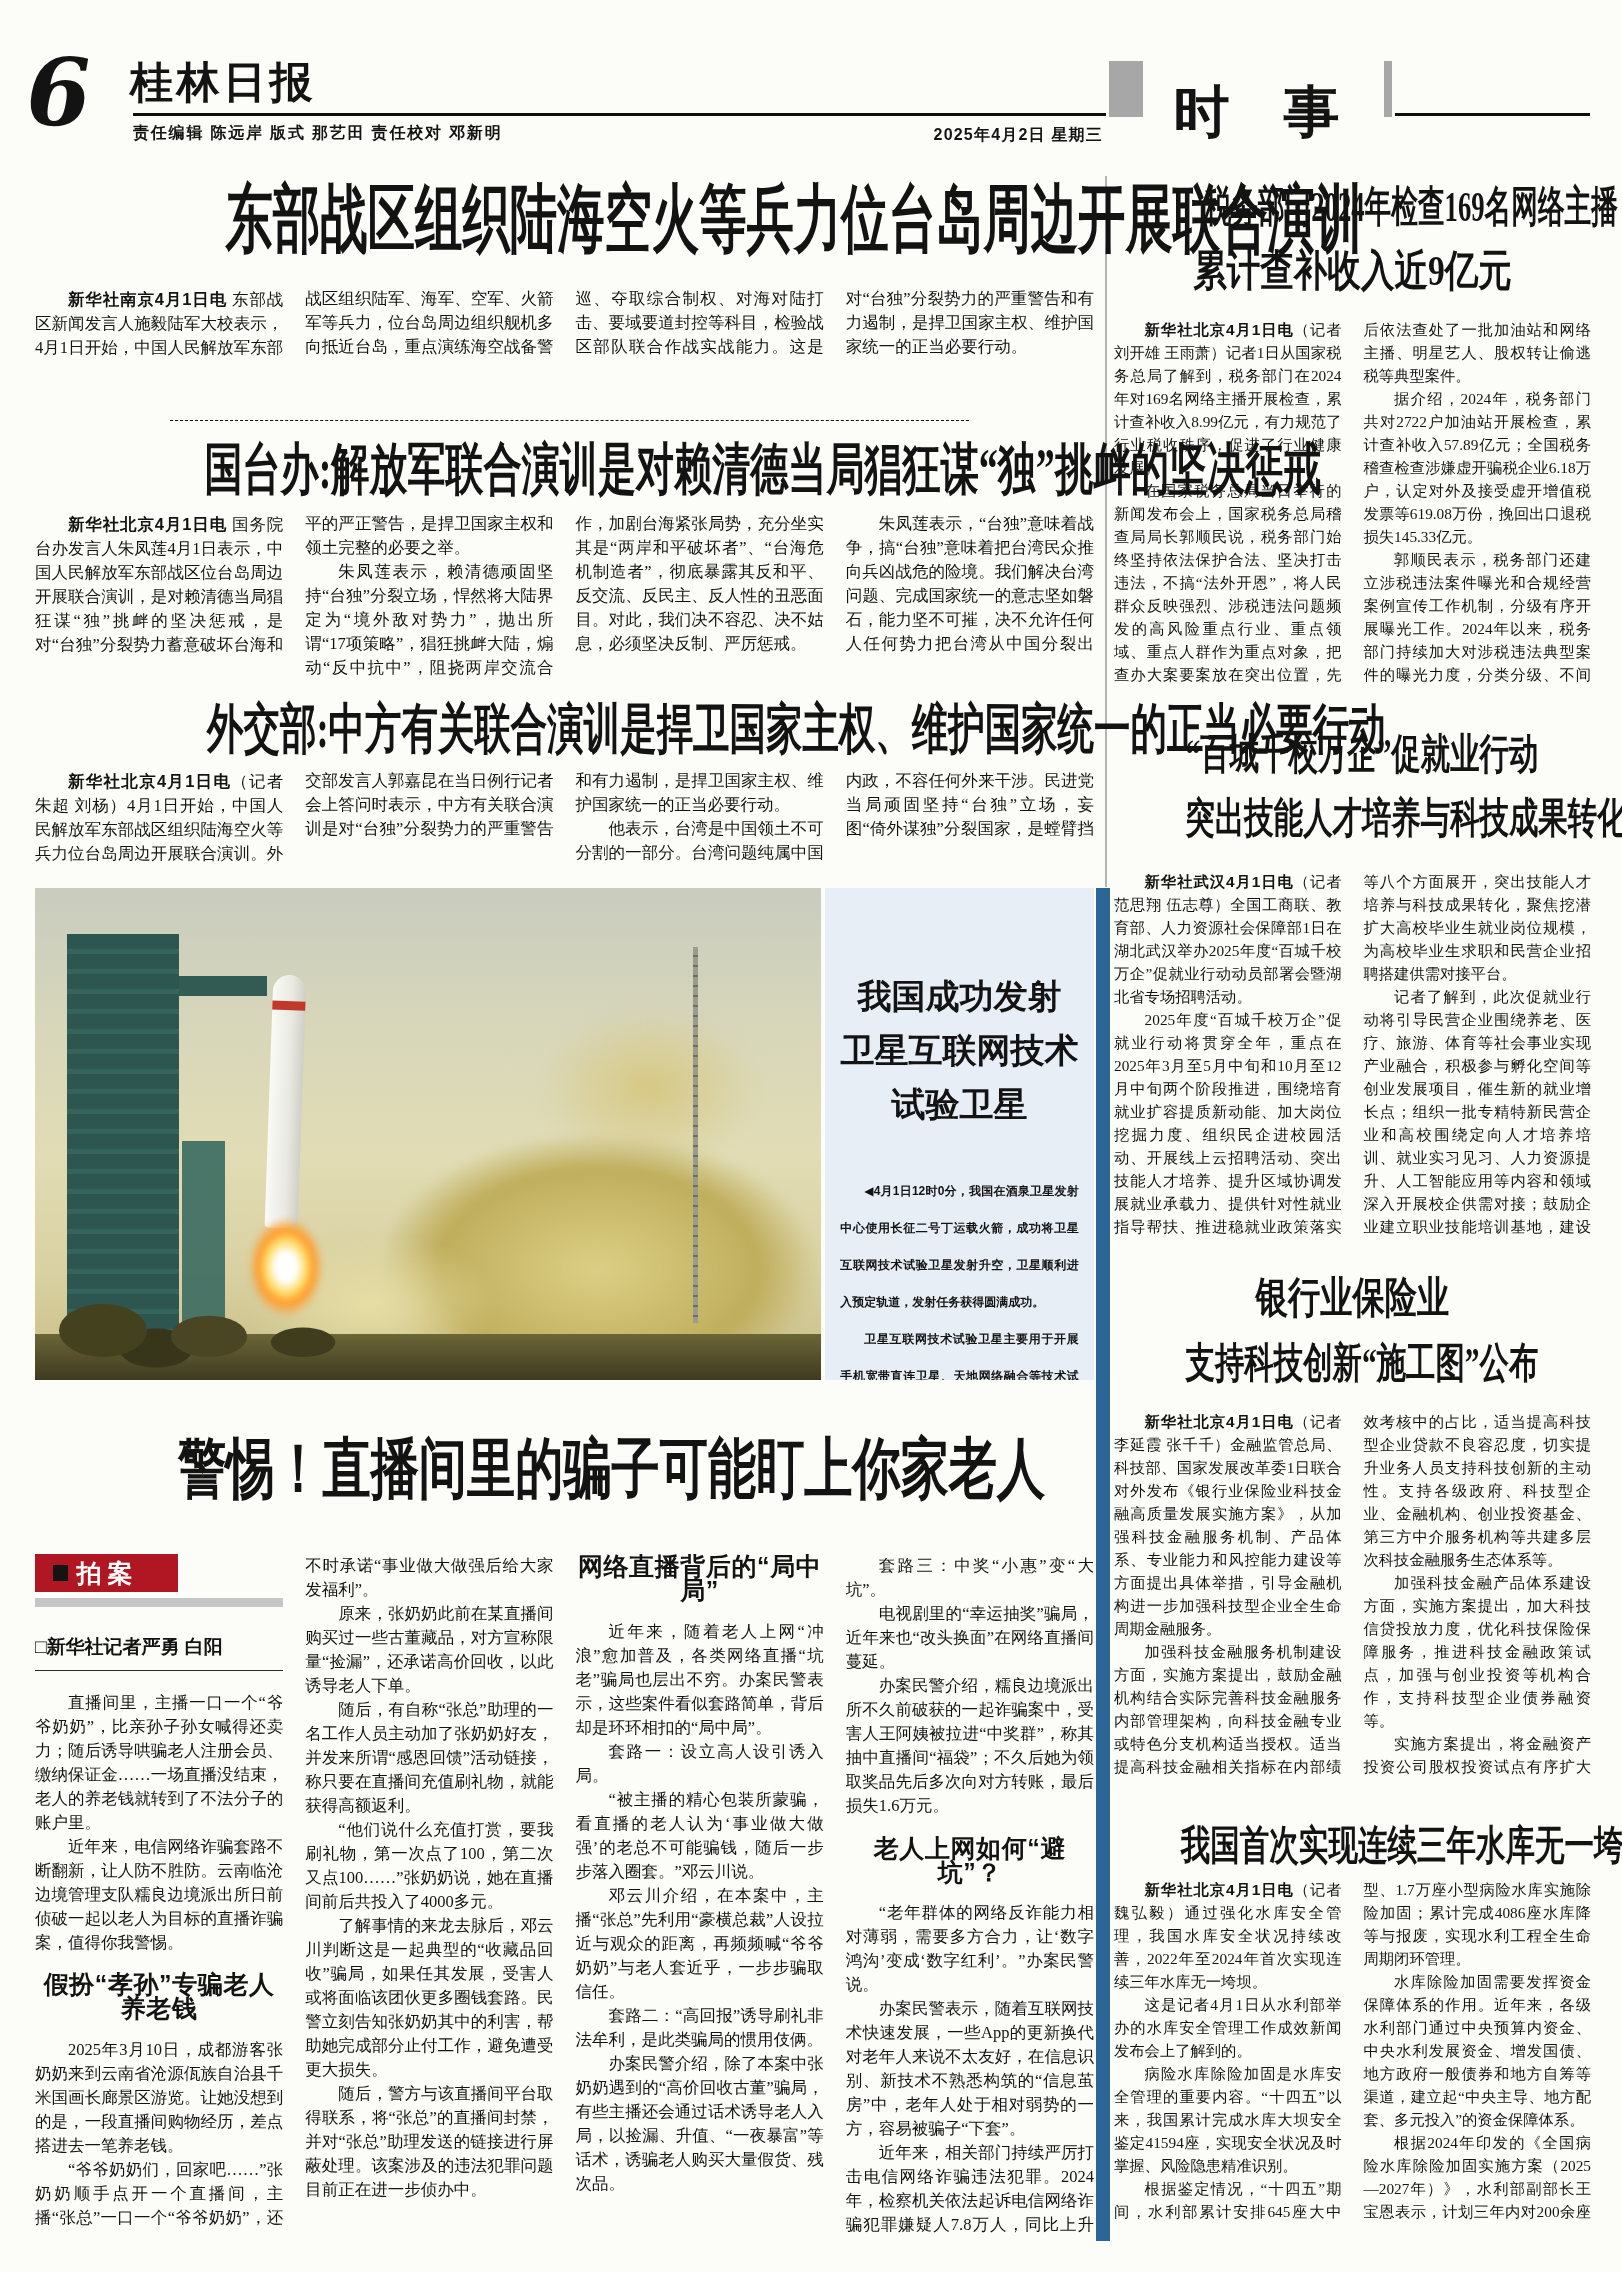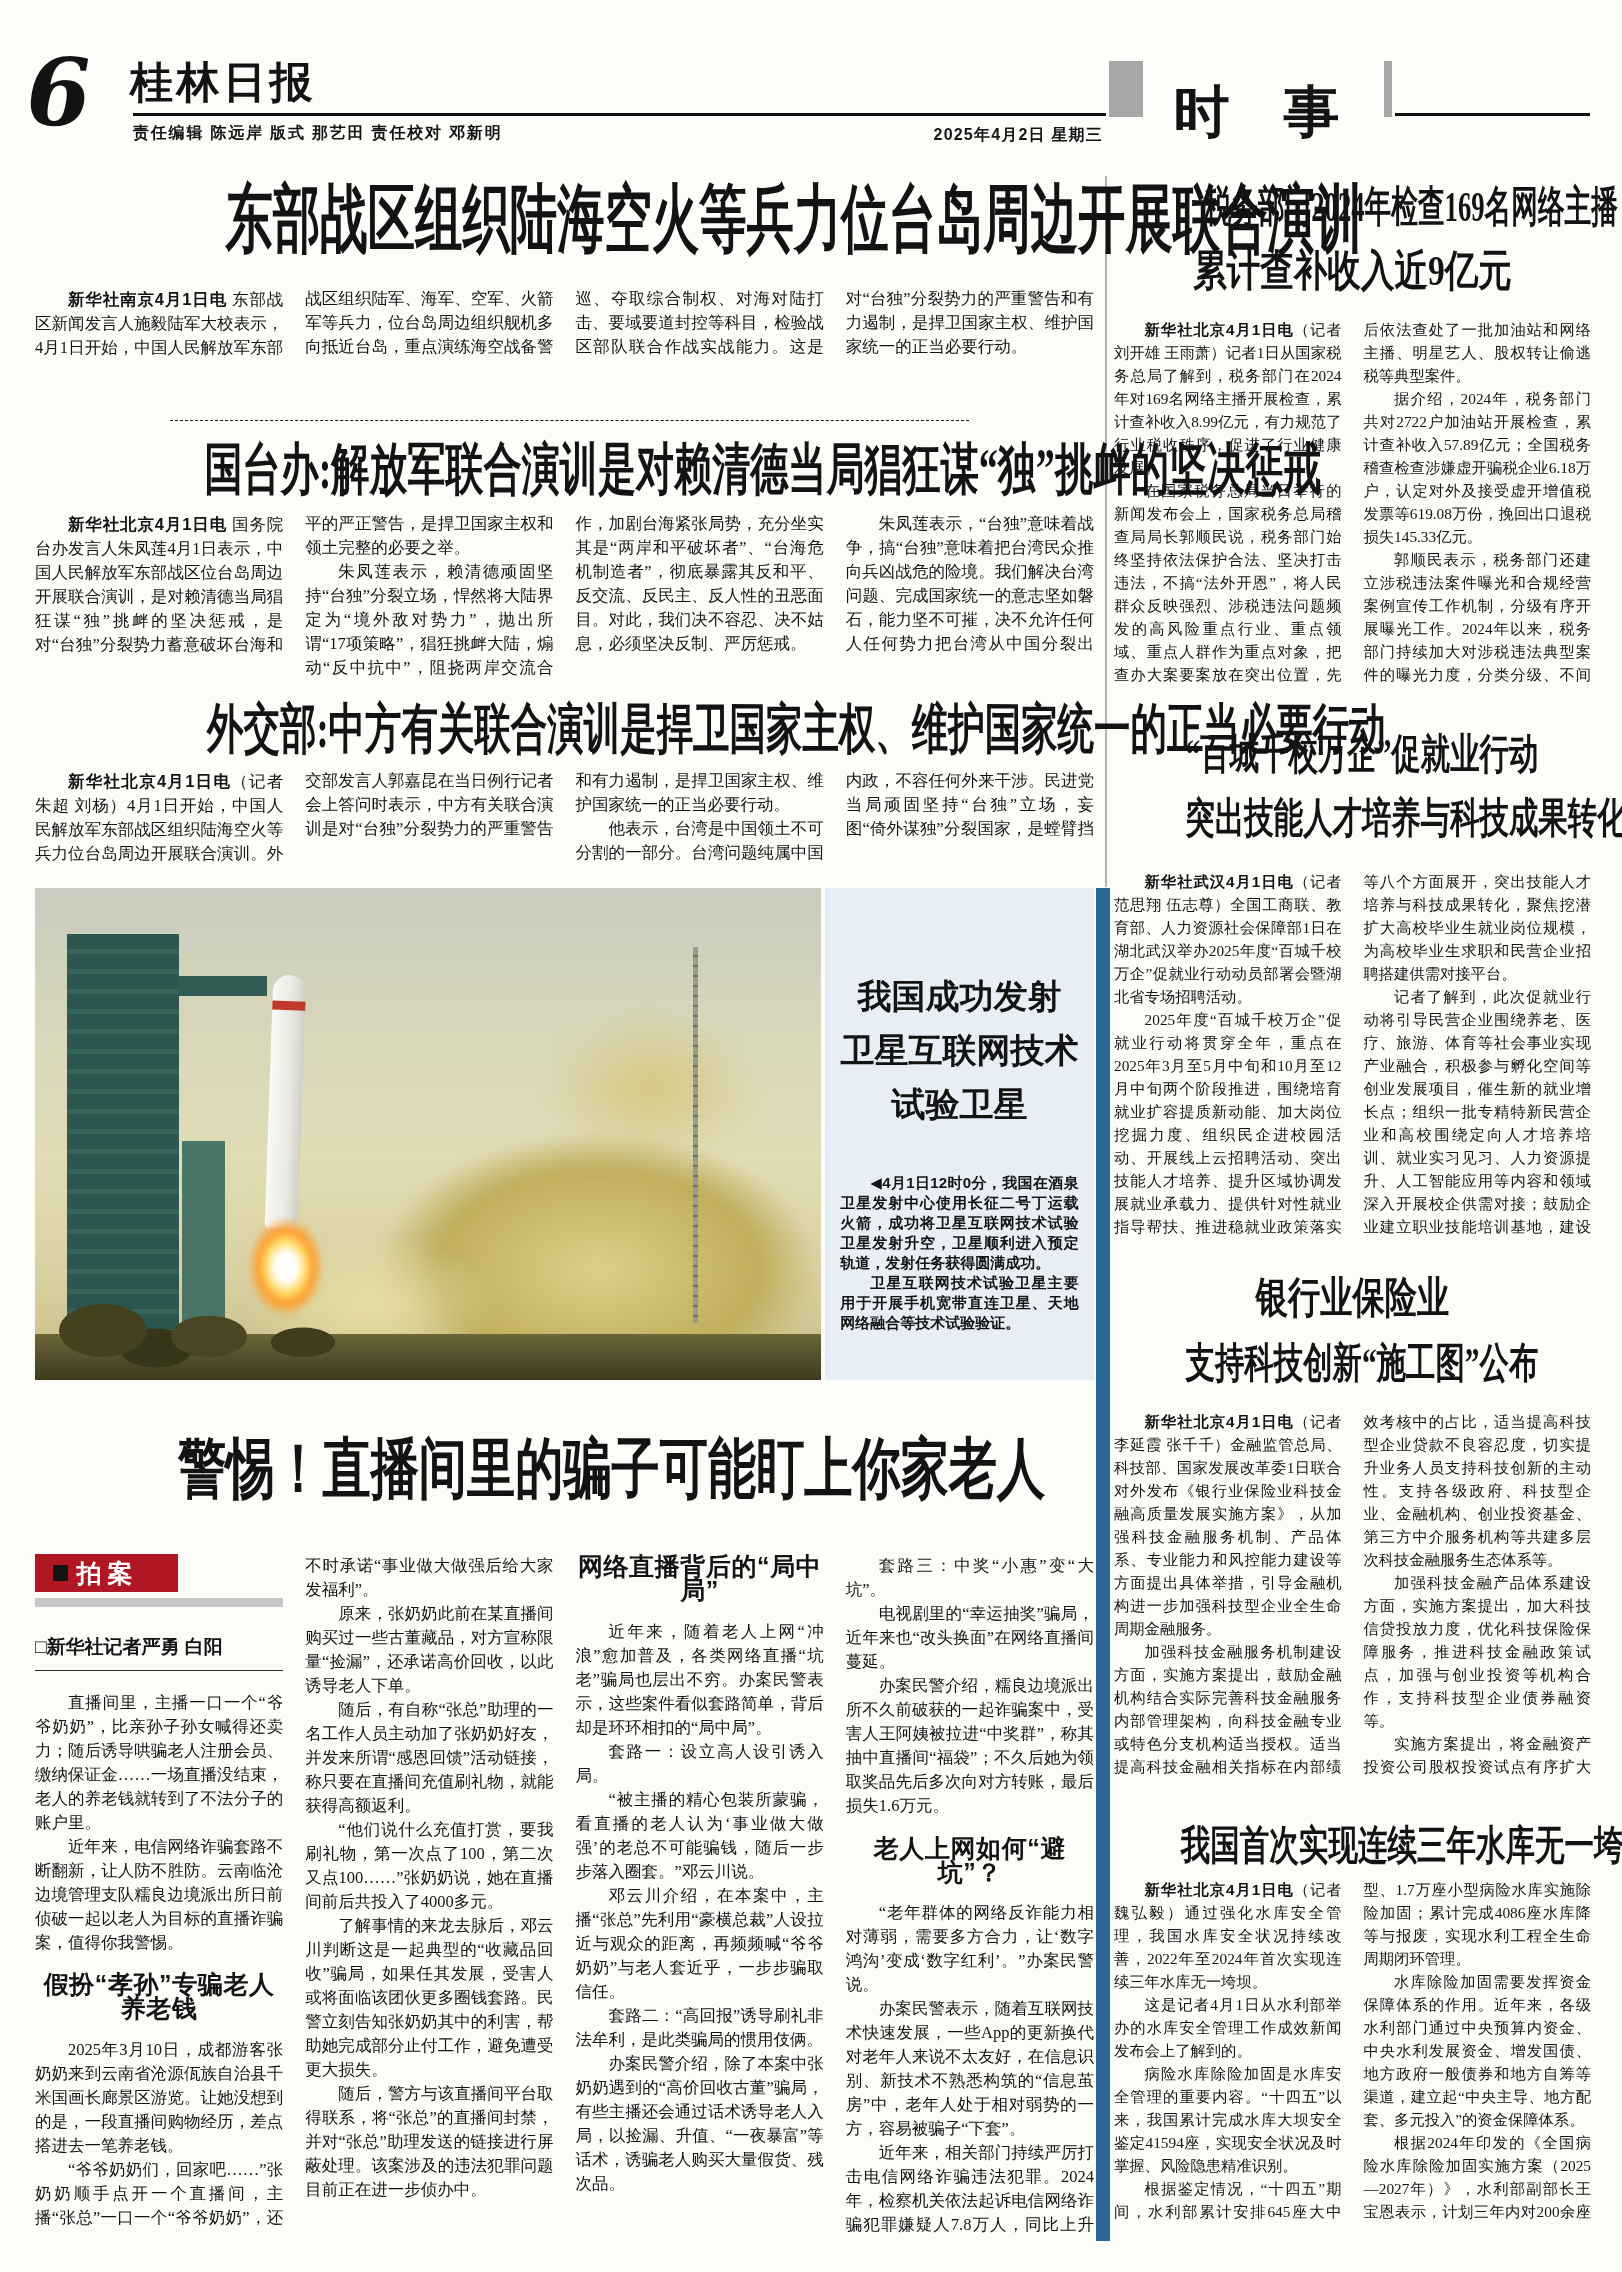--- a/index.html
+++ b/index.html
@@ -66,21 +66,21 @@
         background:repeating-linear-gradient(180deg,#9c9c8d 0 8.2px,#6f6f60 8.2px 10px);}
   .ground{position:absolute;left:0;bottom:0;width:100%;height:46px;
           background:linear-gradient(180deg,#6b6637 0%,#3e3a1f 100%);}
   .bush{position:absolute;bottom:23.5px;left:23.5px;width:88px;height:53px;border-radius:50%;background:#44411f;
         box-shadow:106px 5.9px 0 -5.9px #4a4523,200px 11.8px 0 -11.8px #403d1e,53px 17.6px 0 -7px #37351a;}
 
   .capbox{left:825px;top:888px;width:269px;height:492px;background:#e7eef6;overflow:hidden;}
   .cap-title{margin-top:82px;text-align:center;font-weight:900;font-size:34px;line-height:54px;
              font-family:"Liberation Serif","DejaVu Serif",serif;}
   .cap-body{margin:41px 15.3px 0 15.3px;font-family:"Liberation Sans","DejaVu Sans",sans-serif;
-            font-weight:700;font-size:15px;line-height:20px;text-align:justify;}
+            font-weight:700;font-size:12px;line-height:37px;text-align:justify;}
   .cap-body .para{text-indent:2em;}
 
   
   .kicker{display:flex;align-items:center;gap:8.2px;width:125px;height:38px;background:#b01722;
           padding-left:18px;margin-bottom:0;}
   .kicker-sq{width:15.3px;height:15.3px;background:#141414;display:inline-block;}
   .kicker-text{color:#ffffff;font-size:25px;font-weight:900;letter-spacing:5.9px;
                font-family:"Liberation Sans","DejaVu Sans",sans-serif;}
   .kicker-strip{width:100%;height:9.4px;background:#c6c6c6;margin:5.9px 0 28px 0;}
 </style>

